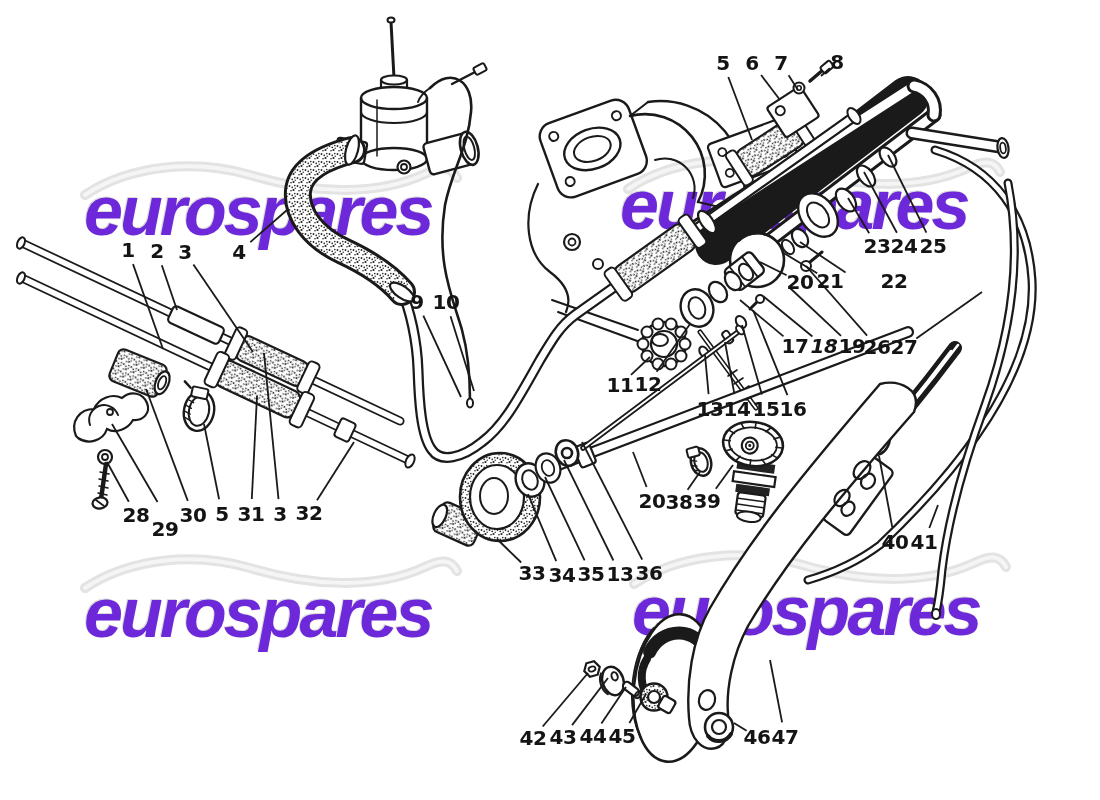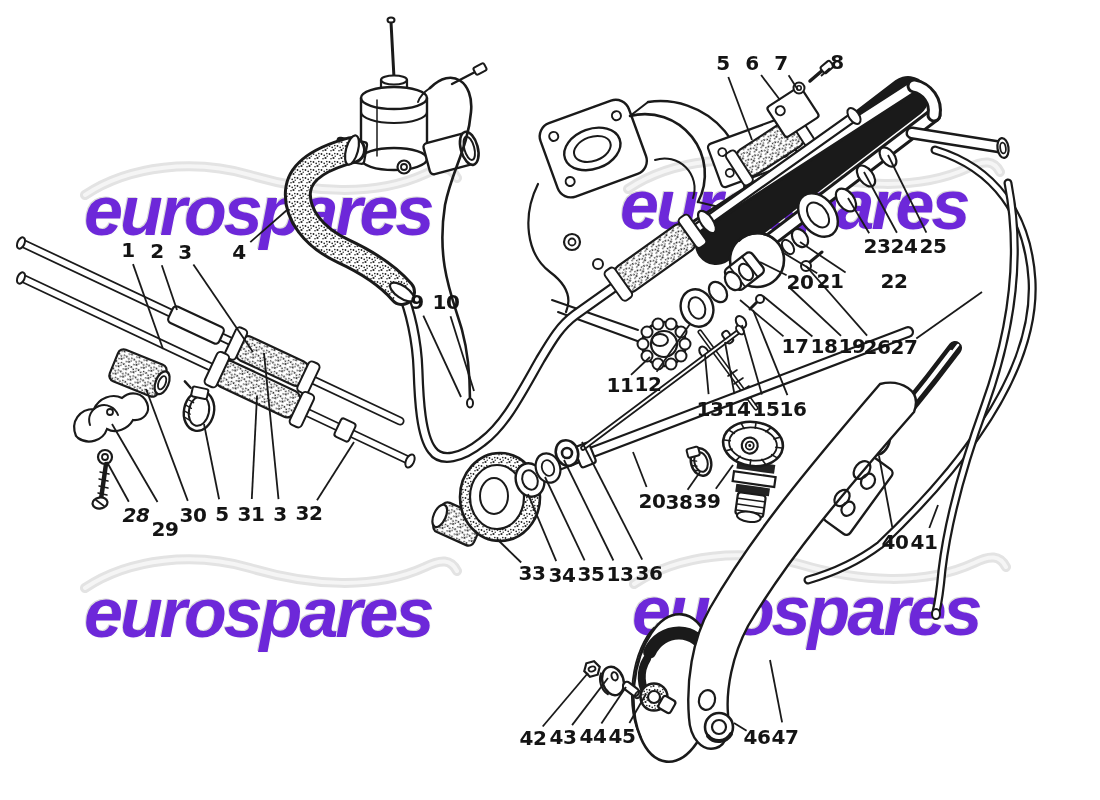--- a/index.html
+++ b/index.html
@@ -474,31 +474,31 @@
       <div class="lbl" style="left: 837px; top: 62px;">8</div>
       <div class="lbl" style="left: 417px; top: 302px;">9</div>
       <div class="lbl" style="left: 446px; top: 302px;">10</div>
       <div class="lbl" style="left: 620px; top: 385px;">11</div>
       <div class="lbl" style="left: 648px; top: 384px;">12</div>
       <div class="lbl" style="left: 710px; top: 409px;">13</div>
       <div class="lbl" style="left: 737px; top: 409px;">14</div>
       <div class="lbl" style="left: 766px; top: 409px;">15</div>
       <div class="lbl" style="left: 793px; top: 409px;">16</div>
       <div class="lbl" style="left: 795px; top: 346px;">17</div>
-      <div class="lbl" style="left: 824px; top: 346px;">18</div>
+      <div class="lbl" style="left: 824px; top: 346px; font-style: italic;">18</div>
       <div class="lbl" style="left: 852px; top: 346px;">19</div>
       <div class="lbl" style="left: 800px; top: 282px;">20</div>
       <div class="lbl" style="left: 830px; top: 281px;">21</div>
       <div class="lbl" style="left: 858px; top: 281px; margin-left: 36px;">22</div>
       <div class="lbl" style="left: 877px; top: 246px;">23</div>
       <div class="lbl" style="left: 904px; top: 246px;">24</div>
       <div class="lbl" style="left: 933px; top: 246px;">25</div>
       <div class="lbl" style="left: 877px; top: 347px;">26</div>
       <div class="lbl" style="left: 904px; top: 347px;">27</div>
-      <div class="lbl" style="left: 136px; top: 515px; font-style: italic;">28</div>
+      <div class="lbl" style="left: 136px; top: 515px;">28</div>
       <div class="lbl" style="left: 165px; top: 529px;">29</div>
       <div class="lbl" style="left: 193px; top: 515px;">30</div>
       <div class="lbl" style="left: 222px; top: 514px;">5</div>
       <div class="lbl" style="left: 251px; top: 514px;">31</div>
       <div class="lbl" style="left: 280px; top: 514px;">3</div>
       <div class="lbl" style="left: 309px; top: 513px;">32</div>
       <div class="lbl" style="left: 532px; top: 573px;">33</div>
       <div class="lbl" style="left: 562px; top: 575px;">34</div>
       <div class="lbl" style="left: 591px; top: 574px;">35</div>
       <div class="lbl" style="left: 620px; top: 574px;">13</div>

